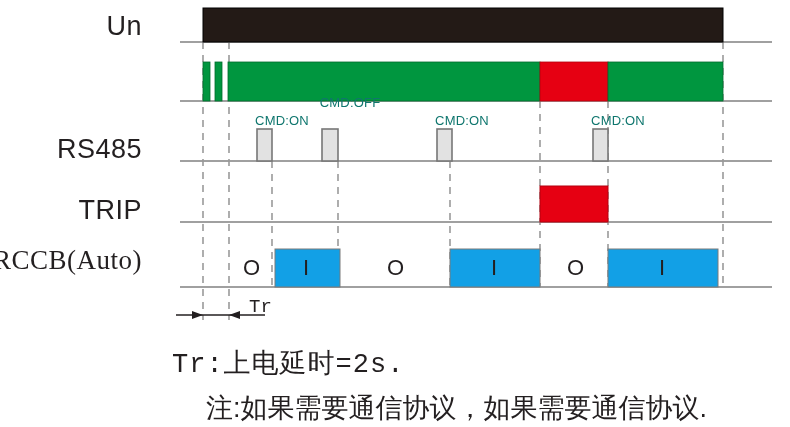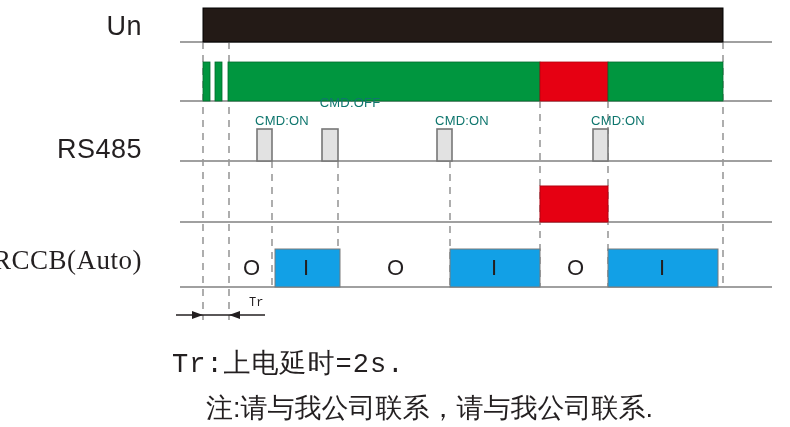--- a/index.html
+++ b/index.html
@@ -26,21 +26,21 @@
   }
   .cmd-label{
     font-size:13px;
     color:#0f766e;
     letter-spacing:0.2px;
     text-align:left;
     transform:translateX(-50%);
     white-space:nowrap;
   }
   .tr-label{
-    font-size:12px;
+    font-size:19px;
     font-family:"Liberation Mono", monospace;
     color:#231f20;
   }
   .note{
     position:absolute;
     font-size:27px;
     color:#231f20;
     white-space:nowrap;
     font-family:"Liberation Sans", sans-serif;
   }
@@ -107,32 +107,33 @@
 
     <g>
       <line x1="176" y1="315" x2="265" y2="315" stroke="#231f20" stroke-width="1.4"></line>
       <polygon points="203,315 192,311 192,319" fill="#231f20"></polygon>
       <polygon points="229,315 240,311 240,319" fill="#231f20"></polygon>
     </g>
   </svg>
 
   <div class="lbl row-label" style="top:26px;">Un</div>
   <div class="lbl row-label" style="top:149px;">RS485</div>
+  <div class="lbl row-label" style="top:210px;">TRIP</div>
   <div class="lbl row-label" style="top:260px;font-family:Liberation Serif, serif;">RCCB(Auto)</div>
 
   <div class="lbl cmd-label" style="left:282px;top:113px;">CMD:ON</div>
   <div class="lbl cmd-label" style="left:350px;top:95px;">CMD:OFF</div>
   <div class="lbl cmd-label" style="left:462px;top:113px;">CMD:ON</div>
   <div class="lbl cmd-label" style="left:618px;top:113px;">CMD:ON</div>
 
   <div class="lbl" style="left:243px;top:255px;font-size:22px;">O</div>
   <div class="lbl" style="left:303px;top:255px;font-size:22px;">I</div>
   <div class="lbl" style="left:387px;top:255px;font-size:22px;">O</div>
   <div class="lbl" style="left:491px;top:255px;font-size:22px;">I</div>
   <div class="lbl" style="left:567px;top:255px;font-size:22px;">O</div>
   <div class="lbl" style="left:659px;top:255px;font-size:22px;">I</div>
 
   <div class="lbl tr-label" style="left:249px;top:296px;">Tr</div>
 
   <div class="note note-mono" style="left:172px;top:345px;">Tr:上电延时=2s.</div>
-  <div class="note" style="left:206px;top:390px;">注:请与我公司联系，请与我公司联系.</div>
+  <div class="note" style="left:206px;top:390px;">注:如果需要通信协议，如果需要通信协议.</div>
 
 </div>
 
 </body></html>

